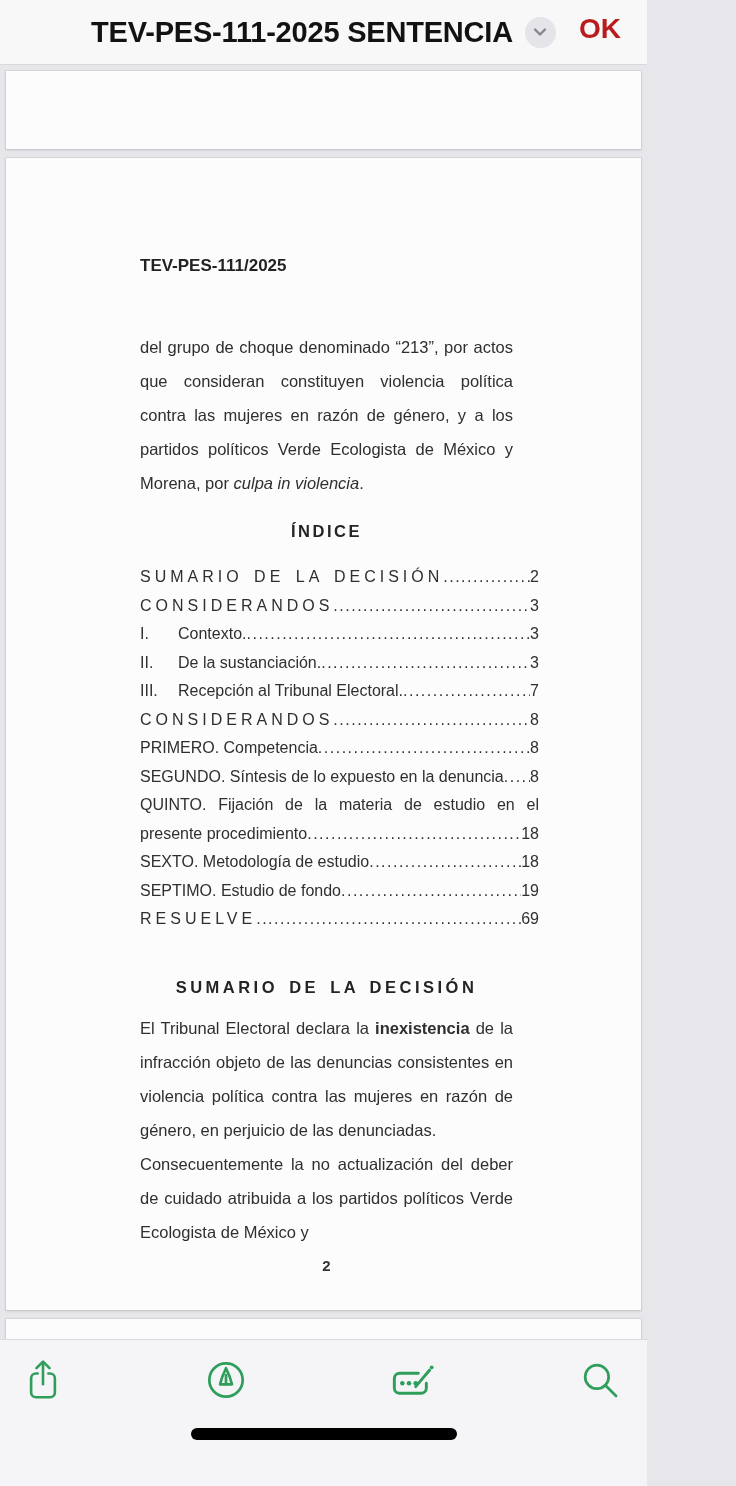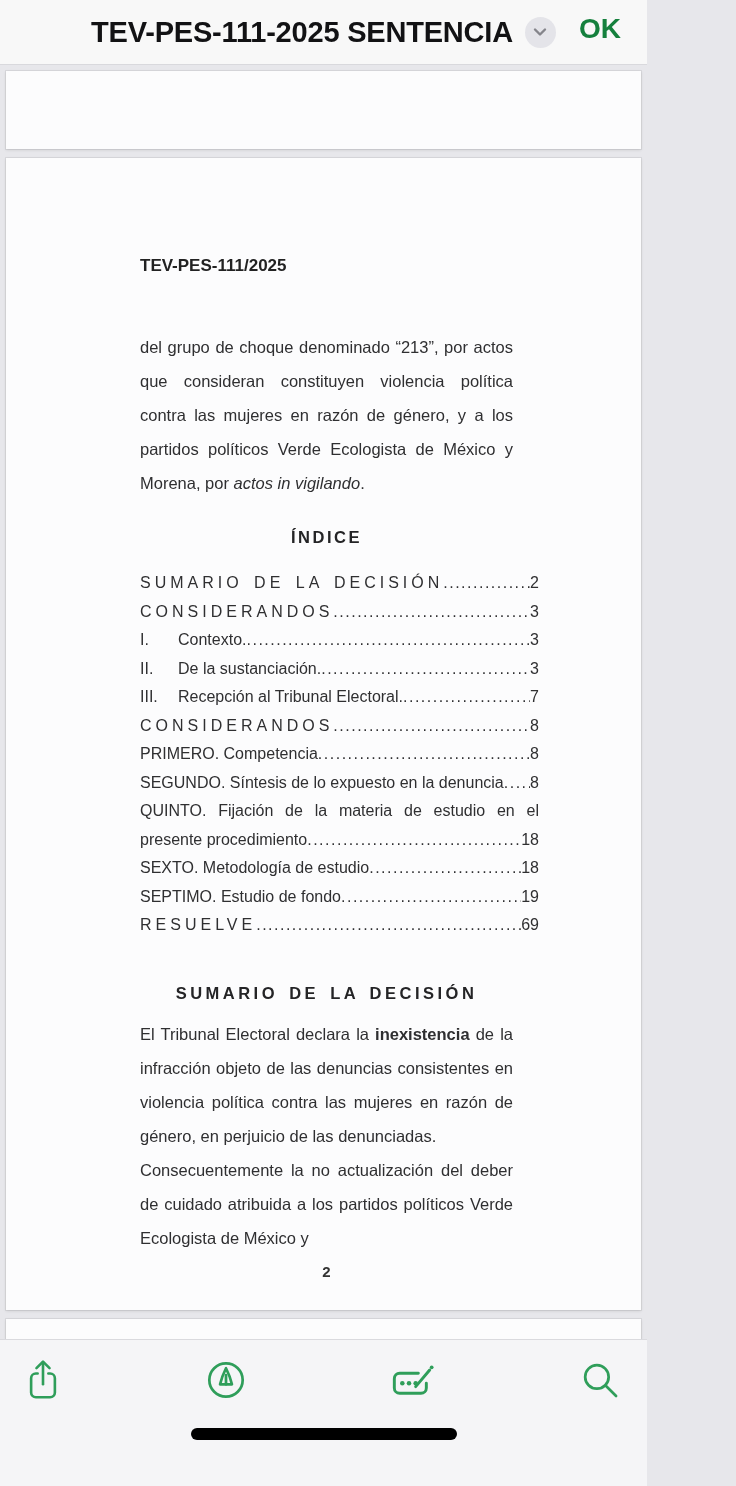--- a/index.html
+++ b/index.html
@@ -7,38 +7,38 @@
   .screen{position:relative;width:647px;height:1486px;display:flex;flex-direction:column;}
 
   
   .navbar{position:relative;height:64px;flex:0 0 64px;background:#f8f8f8;
     border-bottom:1px solid #d9d9dd;display:flex;align-items:center;justify-content:center;z-index:5;}
   .nav-title-group{display:flex;align-items:center;gap:12px;max-width:640px;}
   .nav-title{font-size:29px;font-weight:bold;color:#121214;letter-spacing:-0.2px;white-space:nowrap;}
   .chev-btn{width:31px;height:31px;border-radius:50%;background:#e4e4e9;border:none;padding:0;
     display:flex;align-items:center;justify-content:center;cursor:pointer;}
   .ok-btn{position:absolute;right:26px;top:13px;background:none;border:none;padding:0;
-    font-family:"Liberation Sans",sans-serif;font-size:28px;font-weight:bold;color:#15803d;cursor:pointer;}
+    font-family:"Liberation Sans",sans-serif;font-size:28px;font-weight:bold;color:#b91c1c;cursor:pointer;}
 
   
   .viewer{flex:1 1 auto;background:#e7e7eb;overflow:hidden;padding:6px 6px 0 6px;
     display:flex;flex-direction:column;gap:9px;}
   .page{background:#fcfcfd;box-shadow:0 0 0 1px rgba(0,0,0,0.06),0 1px 3px rgba(0,0,0,0.12);}
   .page-prev{height:78px;flex:0 0 78px;}
   .page-current{height:1152px;flex:0 0 1152px;padding:12px 128px 0 134px;box-sizing:border-box;
     color:#2f2f31;font-size:16.5px;position:relative;}
   .page-next{flex:1 1 auto;min-height:16px;}
 
   
   .case-number{padding-top:86px;font-size:17px;font-weight:bold;color:#222;}
   .doc-p{margin:0;text-align:justify;line-height:34px;}
   .p-intro{margin-top:54px;}
   .doc-h{font-weight:bold;color:#242426;text-align:center;font-size:16.5px;
     letter-spacing:2.5px;margin:0;}
-  .h-indice{margin-top:28px;}
+  .h-indice{margin-top:22px;}
   .h-sumario{margin-top:44px;letter-spacing:3.5px;word-spacing:3px;}
   .p-sum1{margin-top:14px;}
   .p-sum2{}
   .pagenum{margin-top:8px;text-align:center;font-weight:bold;font-size:15px;color:#333;}
 
   
   .index{width:399px;margin-top:22px;font-size:16px;color:#2f2f31;}
   .irow{display:flex;align-items:baseline;line-height:28.5px;white-space:nowrap;}
   .inum{flex:0 0 38px;}
   .ilabel{flex:0 0 auto;}
@@ -74,21 +74,21 @@
     </div>
     <button class="ok-btn">OK</button>
   </header>
 
   <main class="viewer">
     <div class="page page-prev"></div>
 
     <section class="page page-current">
       <div class="case-number">TEV-PES-111/2025</div>
 
-      <p class="doc-p p-intro"><span>del grupo de choque denominado “213”, por actos que consideran constituyen violencia política contra las mujeres en razón de género, y a los partidos políticos Verde Ecologista de México y Morena, por </span><i>actos in vigilando</i><span>.</span></p>
+      <p class="doc-p p-intro"><span>del grupo de choque denominado “213”, por actos que consideran constituyen violencia política contra las mujeres en razón de género, y a los partidos políticos Verde Ecologista de México y Morena, por </span><i>culpa in violencia</i><span>.</span></p>
 
       <h2 class="doc-h h-indice">ÍNDICE</h2>
 
       <div class="index">
         <div class="irow">
           <span class="ilabel sp">SUMARIO DE LA DECISIÓN</span>
             <span class="dots"></span>
             <span class="ipage">2</span>
         </div>
         <div class="irow">

